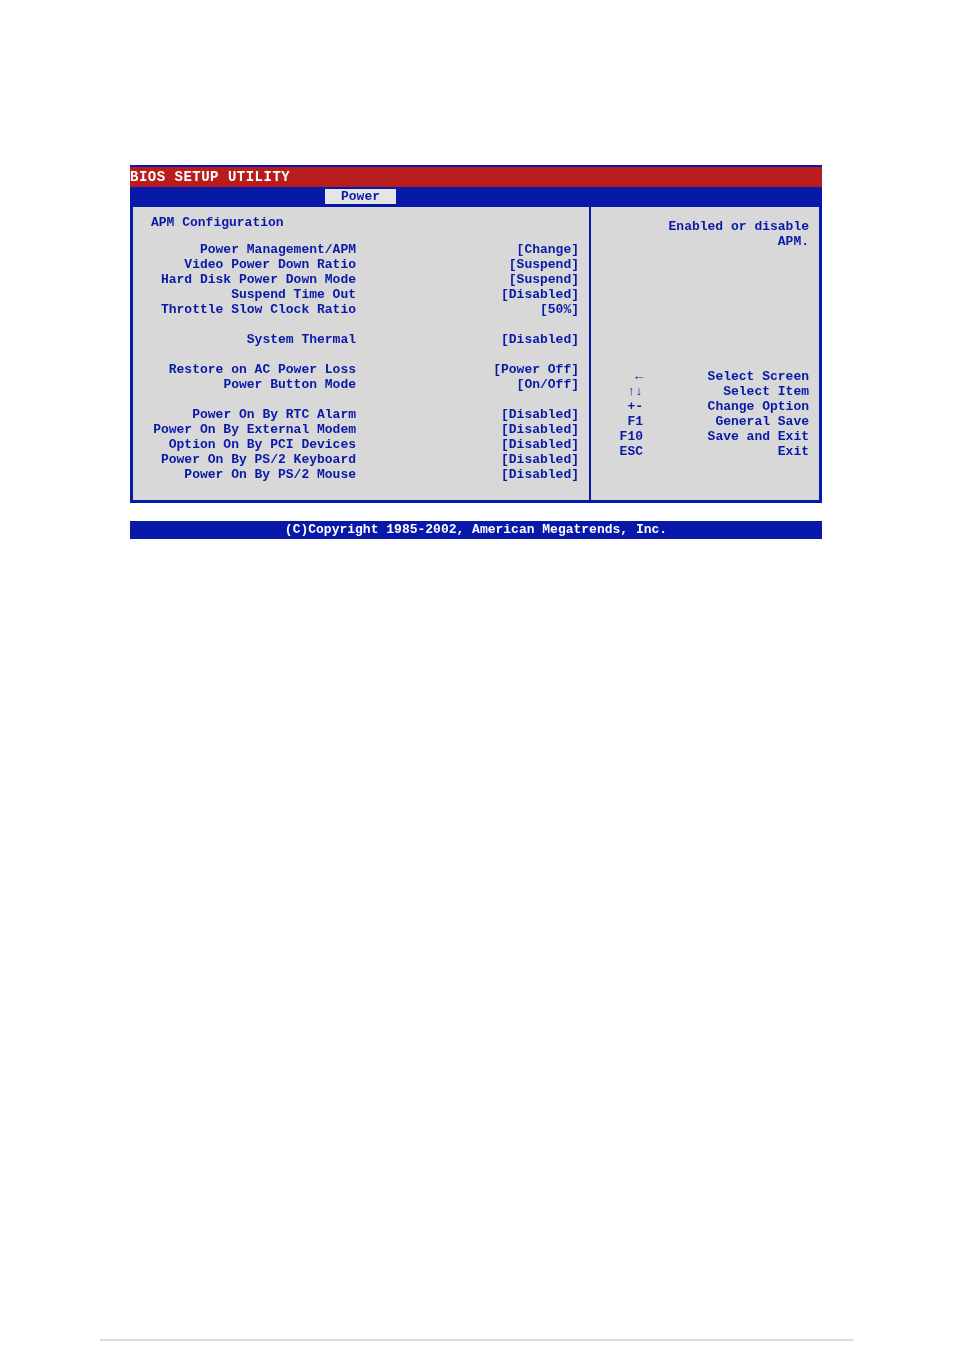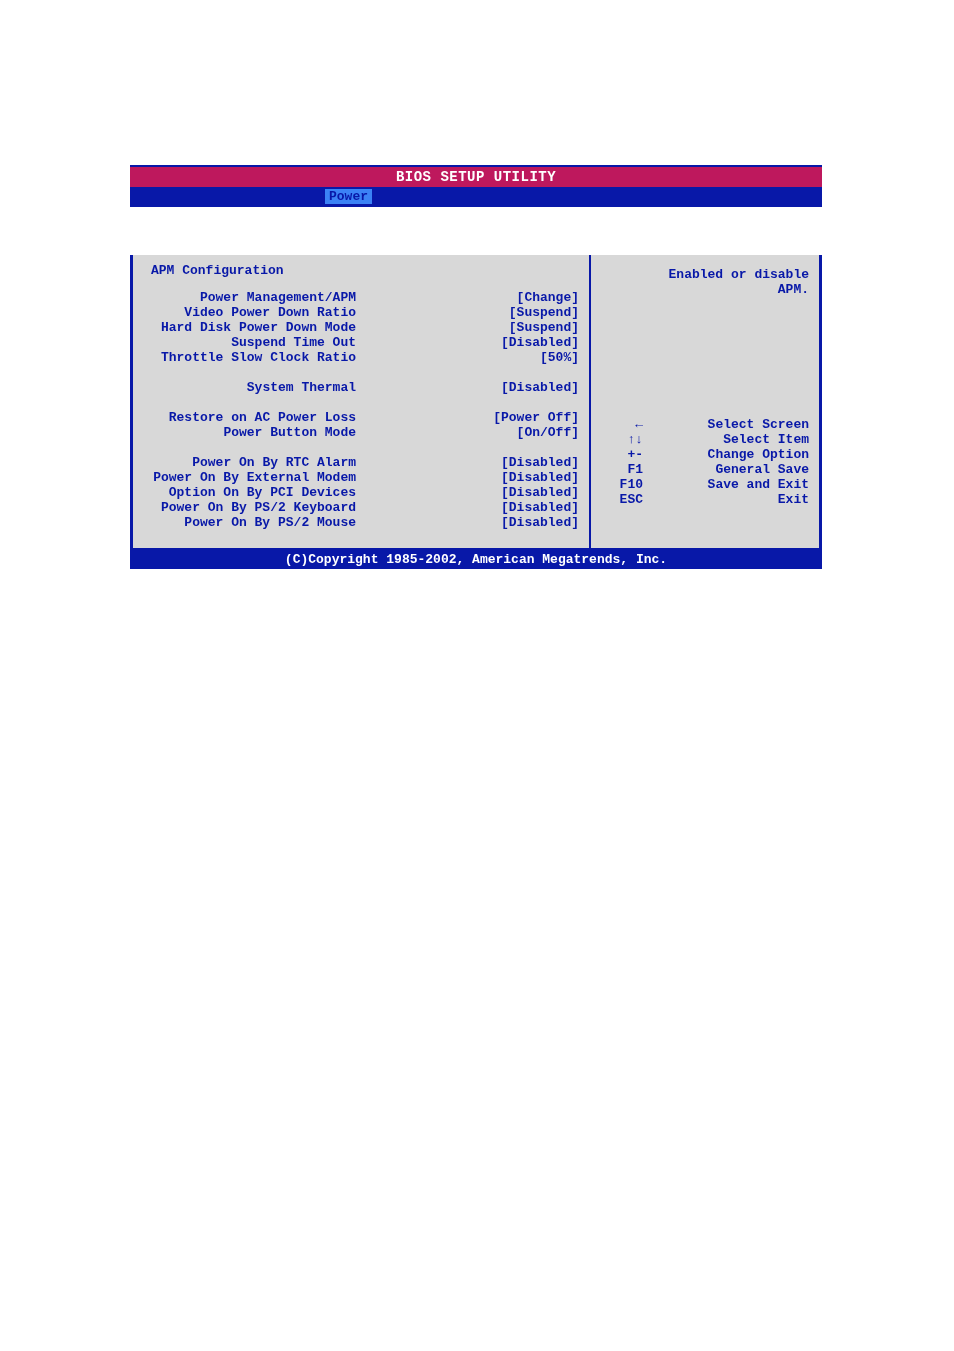--- a/index.html
+++ b/index.html
@@ -8,48 +8,47 @@
       background: #ffffff;
       font-family: "Courier New", monospace;
       width: 954px;
       height: 1351px;
     }
     .bios-container {
       margin: 165px 130px 0 130px;
       width: 692px;
     }
     .title-bar {
-      background: #be185d;
+      background: #b91c1c;
       color: #ffffff;
       font-weight: bold;
-      text-align: center;
+      text-align: left;
       padding: 2px 0;
       font-size: 14px;
       letter-spacing: 0.5px;
       border-top: 2px solid #0818a8;
     }
     .tab-row {
       background: #0818a8;
       padding: 0 0 2px 195px;
     }
     .tab {
-      background: #3b82f6;
+      background: #e5e5e5;
       color: #0818a8;
       font-weight: bold;
-      padding: 0px 4px;
+      padding: 0px 16px;
       font-size: 13px;
       display: inline-block;
     }
     .content-area {
       display: flex;
       background: #d8d8d8;
       border-left: 3px solid #0818a8;
       border-right: 3px solid #0818a8;
       border-bottom: 3px solid #0818a8;
-      margin-top: 48px;
     }
     .left-panel {
       flex: 0 0 428px;
       padding: 8px 10px 18px 18px;
       color: #0818a8;
       font-weight: bold;
       font-size: 13px;
       border-right: 2px solid #0818a8;
       font-family: "Courier New", monospace;
     }
@@ -95,20 +94,21 @@
     .nav-desc {
       flex: 1;
     }
     .copyright-bar {
       background: #0818a8;
       color: #ffffff;
       font-weight: bold;
       text-align: center;
       padding: 1px 0 2px 0;
       font-size: 13px;
+      margin-top: 18px;
     }
     .footer-line {
       margin: 800px 100px 0 100px;
       border-top: 2px solid #dddddd;
     }
   </style>
 </head>
 <body>
 
 <div class="bios-container">

